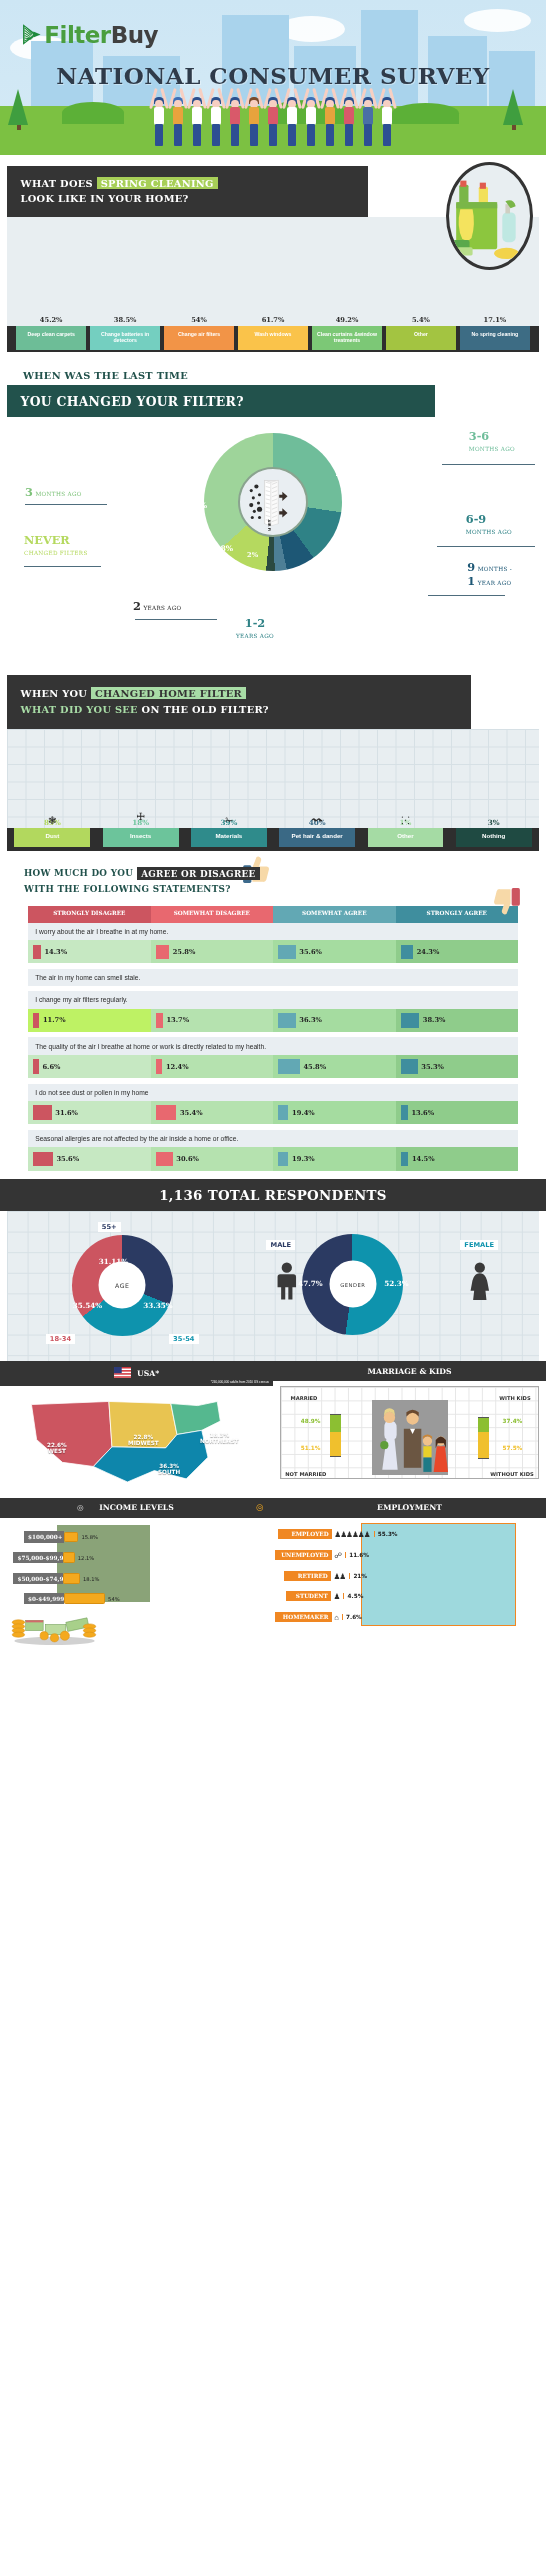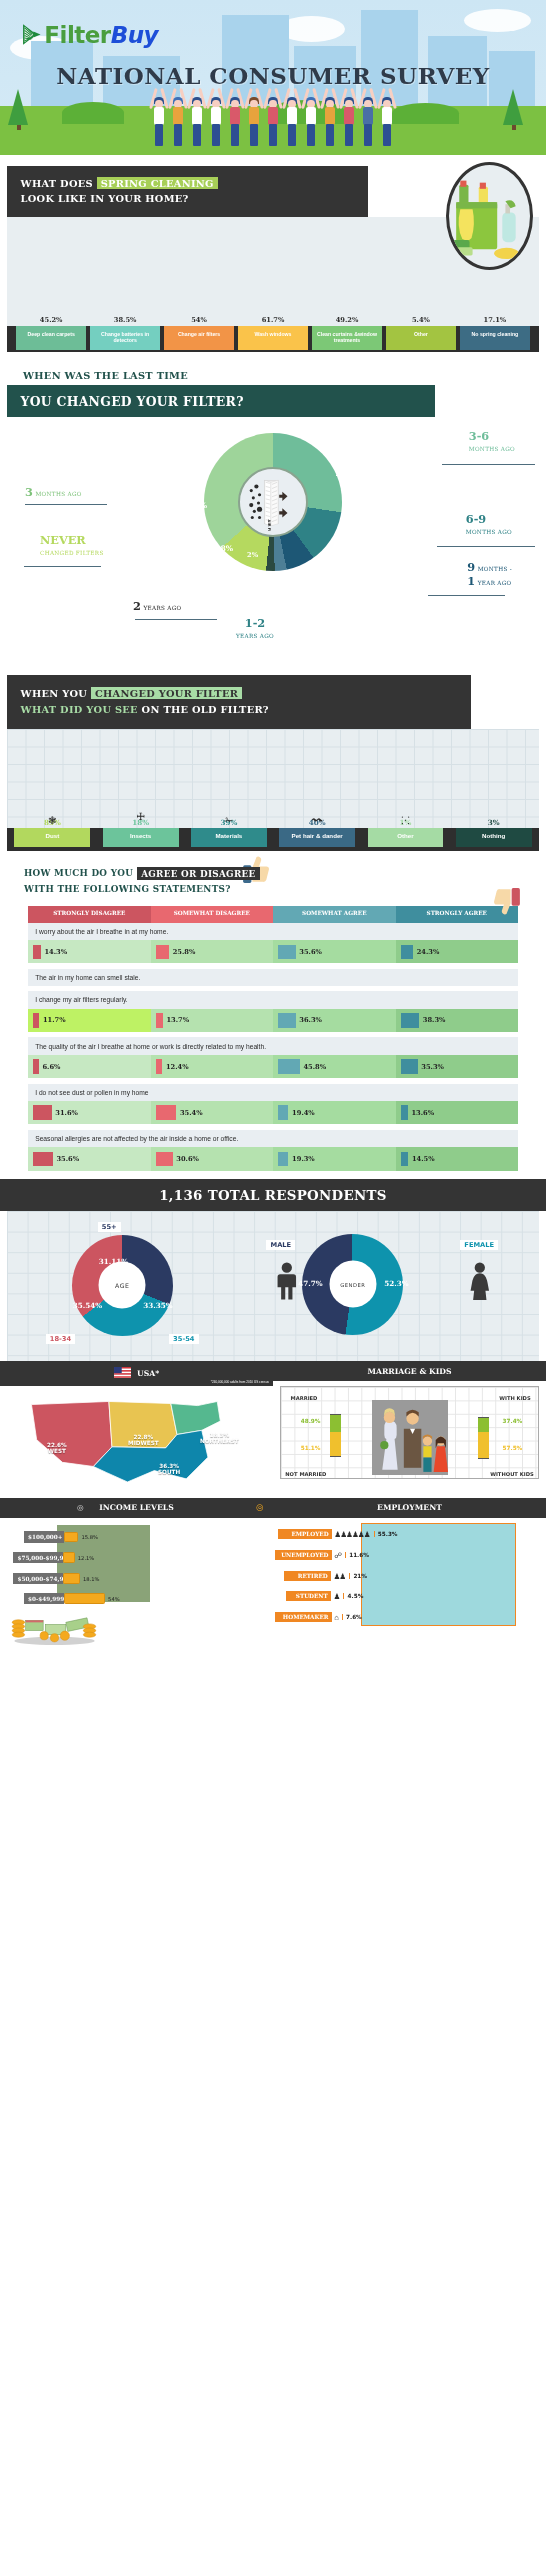--- a/index.html
+++ b/index.html
@@ -17,21 +17,21 @@
   .hero .cloud { position:absolute; background:#fff; border-radius: 50%; opacity:.9;}
   .hero .bldg { position:absolute; bottom:47px; background:#a9d3ec; }
   .hero .ground { position:absolute; bottom:0; left:0; right:0; height:49px; background:#7cc142; }
   .hero .bush { position:absolute; bottom:31px; background:#5cb037; border-radius:50% 50% 0 0; }
   .hero .tree { position:absolute; bottom:30px; width:0; height:0; border-left:10.3px solid transparent; border-right:10.3px solid transparent; border-bottom:36px solid #3f9e3f; }
   .hero .trunk { position:absolute; bottom:25px; width:3.6px; height:10.3px; background:#6b4a2f; }
   .logo { position:absolute; left:20.6px; top:21.6px; display:flex; align-items:center; gap:3.1px; z-index:6;}
   .logo-mark { width:20.6px; height:25px; position:relative; }
   .logo-text { font-family:"DejaVu Sans", sans-serif; font-weight:bold; font-size:23px; letter-spacing:-0.5px; }
   .logo-text .f { color:#4a9e3f; }
-  .logo-text .b { color:#1d4ed8;font-style:italic; }
+  .logo-text .b { color:#404040; }
   .hero-title {
     position:absolute; left:0; right:0; top:62px; text-align:center; z-index:6;
     font-family:"DejaVu Serif", serif; font-weight:bold; font-size:23px;
     color:#2f3b4a; letter-spacing:0.5px;
     text-shadow: 1px 1px 0 rgba(255,255,255,.35);
   }
   .crowd { position:absolute; bottom:3.1px; left:0; right:0; height:72px; z-index:5; display:flex; justify-content:center; gap:1.5px; }
   .person { position:relative; width:17.5px; height:67px; }
   .person .head { position:absolute; top:19.6px; left:5.2px; width:7.2px; height:8.2px; border-radius:50%; background:#f7cfc2; }
   .person .hair { position:absolute; top:17.5px; left:4.1px; width:9.3px; height:6.2px; border-radius:4.6px 4.6px 0 0; background:#2c4f8c; }
@@ -457,31 +457,31 @@
         <span class="big">1-2</span>
         <span class="small">YEARS AGO</span>
       </div>
 
       <div class="callout" style="left:133px;top:173px;color:#2b2b2b;">
         <span style="font-size:11.3px;font-weight:bold;">2</span>
         <span class="small">YEARS AGO</span>
       </div>
       <div class="cl-line" style="left:135px;top:193px;width:82px;"></div>
 
-      <div class="callout" style="left:40px;top:107px;color:#b5d95f;">
+      <div class="callout" style="left:24px;top:107px;color:#b5d95f;">
         <span class="big">NEVER</span>
         <span class="small">CHANGED FILTERS</span>
       </div>
       <div class="cl-line" style="left:24px;top:140px;width:77px;"></div>
     </div>
   </div>
 
   <div class="sec3">
     <div class="hdr">
-      <span>WHEN YOU </span><span class="hl-lgreen">CHANGED YOUR FILTER</span><br>
+      <span>WHEN YOU </span><span class="hl-lgreen">CHANGED HOME FILTER</span><br>
       <span style="color:#a8dca6">WHAT DID YOU SEE </span><span>ON THE OLD FILTER?</span>
     </div>
 
     <div class="bar-chart3">
       <div class="bars3">
         <div class="bar3">
             <span class="val" style="color:#b2d85e">89%</span>
           <div class="col" style="height:89%;background:#b2d85e">
               <span class="ico">❃</span>
             </div>

